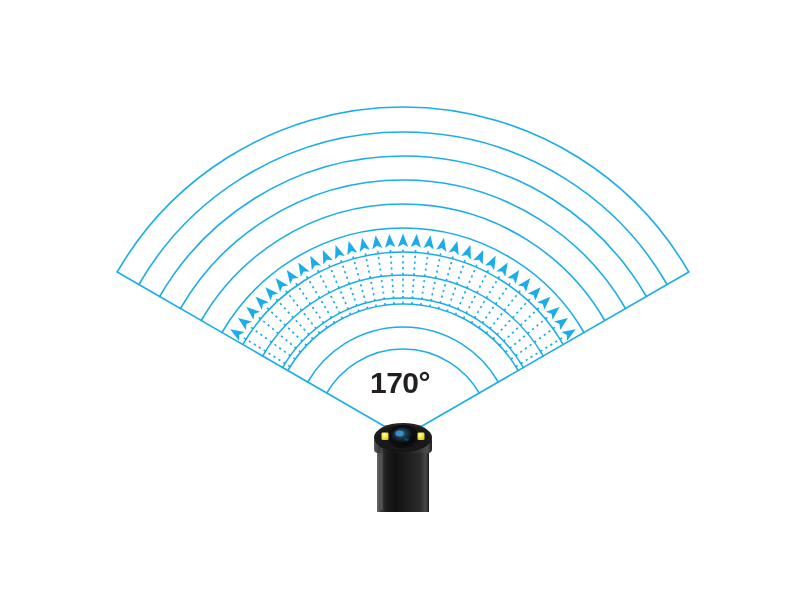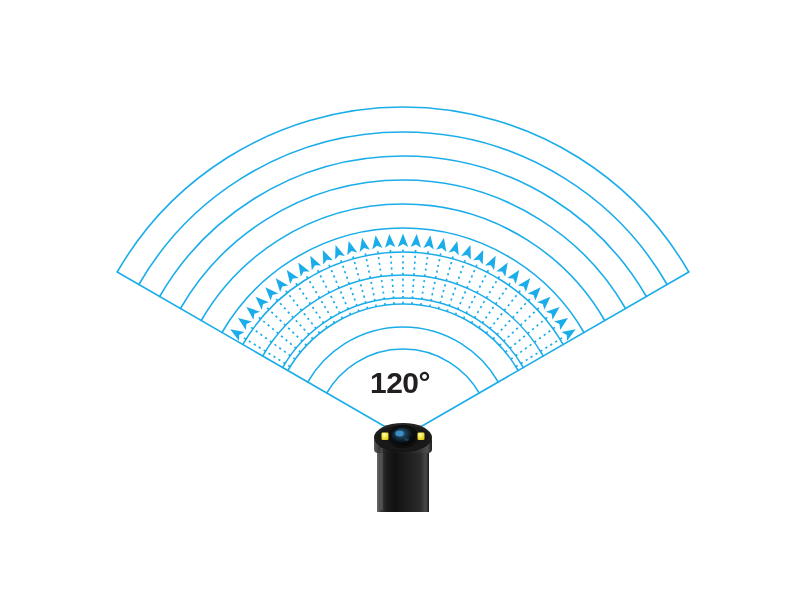--- a/index.html
+++ b/index.html
@@ -210,15 +210,15 @@
       <ellipse cx="406.5" cy="439.5" rx="2.4" ry="1.6" fill="#1d4f70" opacity="0.7"></ellipse>
 
       <rect x="381.5" y="432.5" width="7" height="7.5" rx="1.2" fill="url(#ledGrad)"></rect>
       <rect x="417.5" y="432.5" width="7" height="7.5" rx="1.2" fill="url(#ledGrad)"></rect>
 
       <rect x="380" y="448" width="3" height="62" fill="#8a8a8a" opacity="0.28"></rect>
     </g>
 
   </svg>
 
-  <div class="angle-label">120°</div>
+  <div class="angle-label">170°</div>
 
 </div>
 
 </body></html>

